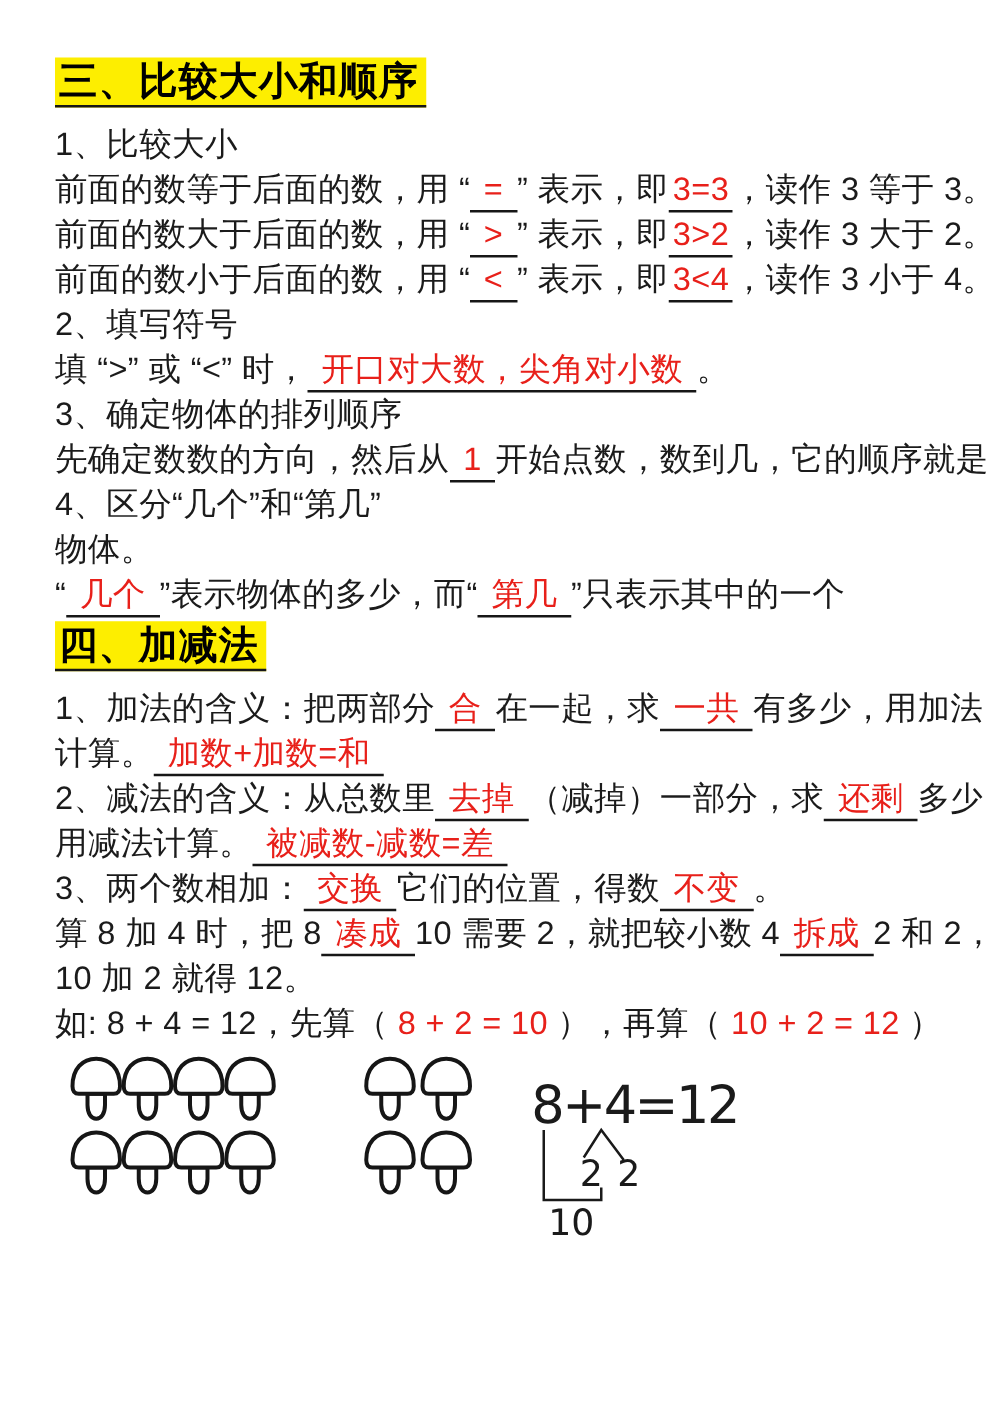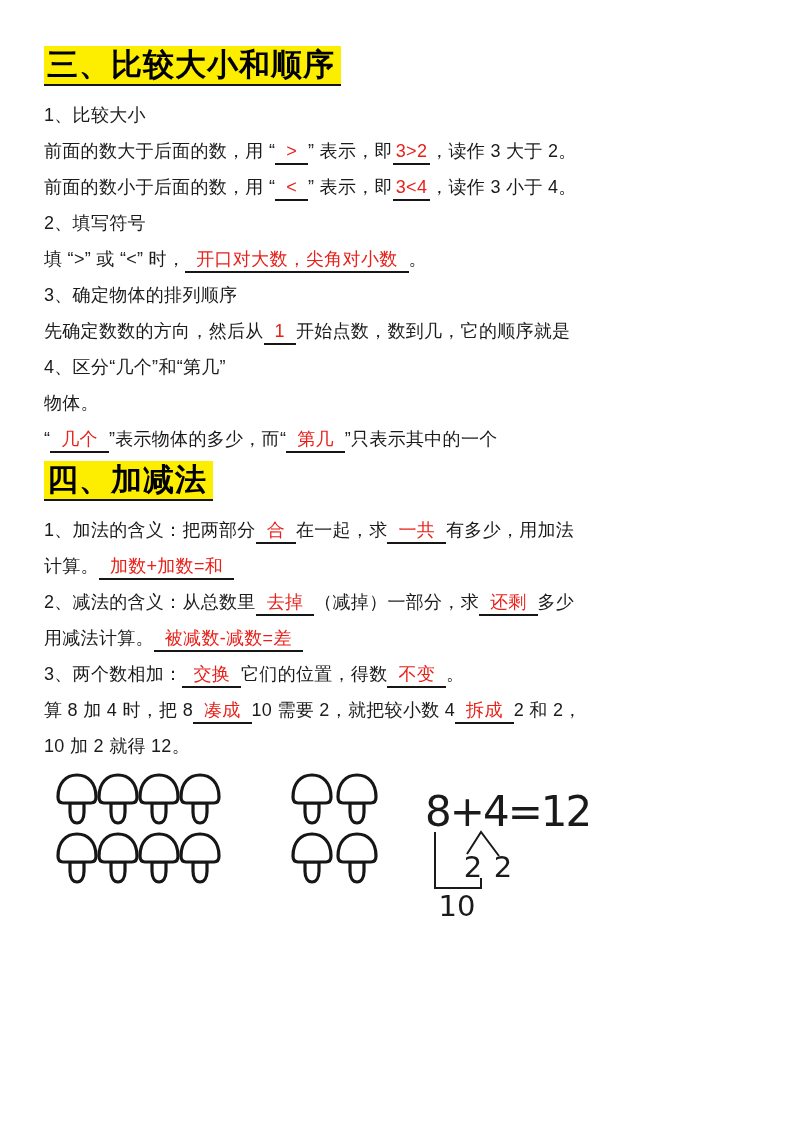--- a/index.html
+++ b/index.html
@@ -26,21 +26,21 @@
     font-size:31px;
     line-height:36px;
     padding:1px 6px 1px 3px;
     letter-spacing:1px;
     color:#000;
   }
   .sec-addsub .title-badge{margin-top:4px;}
   .lines{margin-top:11px;}
   .line{
     display:block;
-    font-size:18px;
+    font-size:26px;
     line-height:36px;
     height:36px;
     white-space:nowrap;
     letter-spacing:0.3px;
   }
   .seg{display:inline;}
   .seg.red{color:var(--red);}
   .seg.ul{border-bottom:2px solid #161616;padding:0 3px 2px;}
   .seg.ul.pad{padding:0 11px 2px;}
   .illustration{margin-top:6px;margin-left:-4px;}
@@ -53,20 +53,21 @@
 </style>
 </head>
 <body>
 
 <div class="page">
 
   <div class="sec-compare">
     <div class="title-badge">三、比较大小和顺序</div>
     <div class="lines">
         <div class="line"><span class="seg">1、比较大小</span></div>
+        <div class="line"><span class="seg">前面的数等于后面的数，用 “</span><span class="seg red ul pad">=</span><span class="seg">” 表示，即</span><span class="seg red ul">3=3</span><span class="seg">，读作 3 等于 3。</span></div>
         <div class="line"><span class="seg">前面的数大于后面的数，用 “</span><span class="seg red ul pad">&gt;</span><span class="seg">” 表示，即</span><span class="seg red ul">3&gt;2</span><span class="seg">，读作 3 大于 2。</span></div>
         <div class="line"><span class="seg">前面的数小于后面的数，用 “</span><span class="seg red ul pad">&lt;</span><span class="seg">” 表示，即</span><span class="seg red ul">3&lt;4</span><span class="seg">，读作 3 小于 4。</span></div>
         <div class="line"><span class="seg">2、填写符号</span></div>
         <div class="line"><span class="seg">填 “&gt;” 或 “&lt;” 时，</span><span class="seg red ul pad">开口对大数，尖角对小数</span><span class="seg">。</span></div>
         <div class="line"><span class="seg">3、确定物体的排列顺序</span></div>
         <div class="line"><span class="seg">先确定数数的方向，然后从</span><span class="seg red ul pad">1</span><span class="seg">开始点数，数到几，它的顺序就是</span></div>
         <div class="line"><span class="seg">4、区分“几个”和“第几”</span></div>
         <div class="line"><span class="seg">物体。</span></div>
         <div class="line"><span class="seg">“</span><span class="seg red ul pad">几个</span><span class="seg">”表示物体的多少，而“</span><span class="seg red ul pad">第几</span><span class="seg">”只表示其中的一个</span></div>
       </div>
@@ -75,20 +76,21 @@
   <div class="sec-addsub">
     <div class="title-badge">四、加减法</div>
     <div class="lines">
         <div class="line"><span class="seg">1、加法的含义：把两部分</span><span class="seg red ul pad">合</span><span class="seg">在一起，求</span><span class="seg red ul pad">一共</span><span class="seg">有多少，用加法</span></div>
         <div class="line"><span class="seg">计算。</span><span class="seg red ul pad">加数+加数=和</span></div>
         <div class="line"><span class="seg">2、减法的含义：从总数里</span><span class="seg red ul pad">去掉</span><span class="seg">（减掉）一部分，求</span><span class="seg red ul pad">还剩</span><span class="seg">多少</span></div>
         <div class="line"><span class="seg">用减法计算。</span><span class="seg red ul pad">被减数-减数=差</span></div>
         <div class="line"><span class="seg">3、两个数相加：</span><span class="seg red ul pad">交换</span><span class="seg">它们的位置，得数</span><span class="seg red ul pad">不变</span><span class="seg">。</span></div>
         <div class="line"><span class="seg">算 8 加 4 时，把 8</span><span class="seg red ul pad">凑成</span><span class="seg">10 需要 2，就把较小数 4</span><span class="seg red ul pad">拆成</span><span class="seg">2 和 2，</span></div>
         <div class="line"><span class="seg">10 加 2 就得 12。</span></div>
+        <div class="line"><span class="seg">如: 8 + 4 = 12，先算（ </span><span class="seg red">8 + 2 = 10</span><span class="seg"> ），再算（ </span><span class="seg red">10 + 2 = 12</span><span class="seg"> ）</span></div>
       </div>
   </div>
 
   <div class="illustration">
     <svg width="713" height="196" viewBox="0 0 713 196">
       <defs>
         <g id="mushroom">
           <path d="M13,30 L13,39 C13,46 16,50 20,50 C24,50 27,46 27,39 L27,30 Z" fill="#ffffff" stroke="#161616" stroke-width="3.2" stroke-linejoin="round"></path>
           <path d="M6,30 C2.5,30 1,28 1,24 C1,10 9,2 20,2 C31,2 39,10 39,24 C39,28 37.5,30 34,30 Z" fill="#ffffff" stroke="#161616" stroke-width="3.2" stroke-linejoin="round"></path>
         </g>

